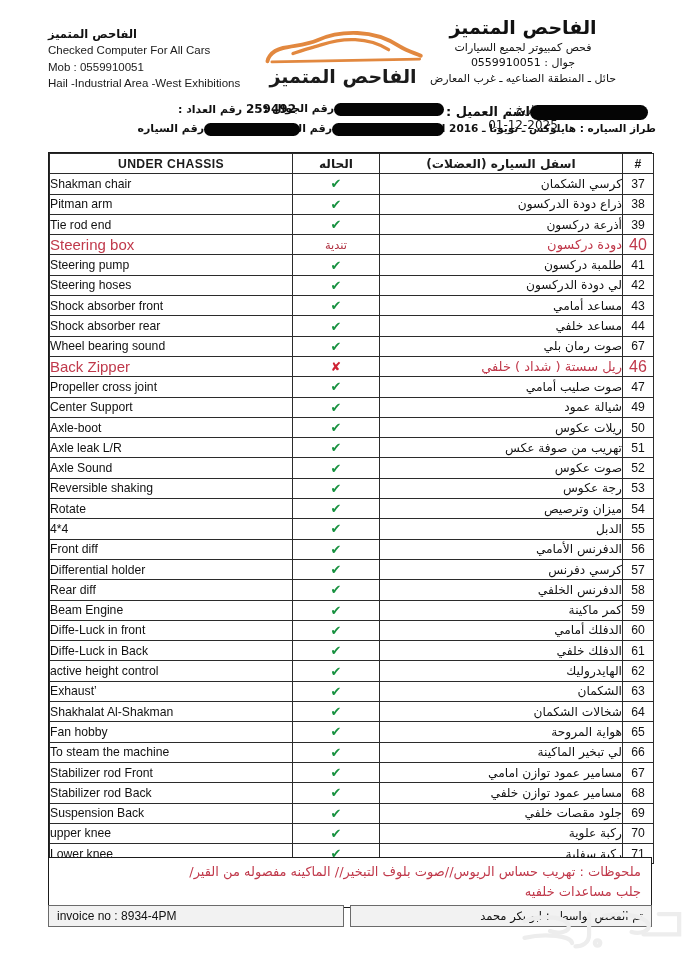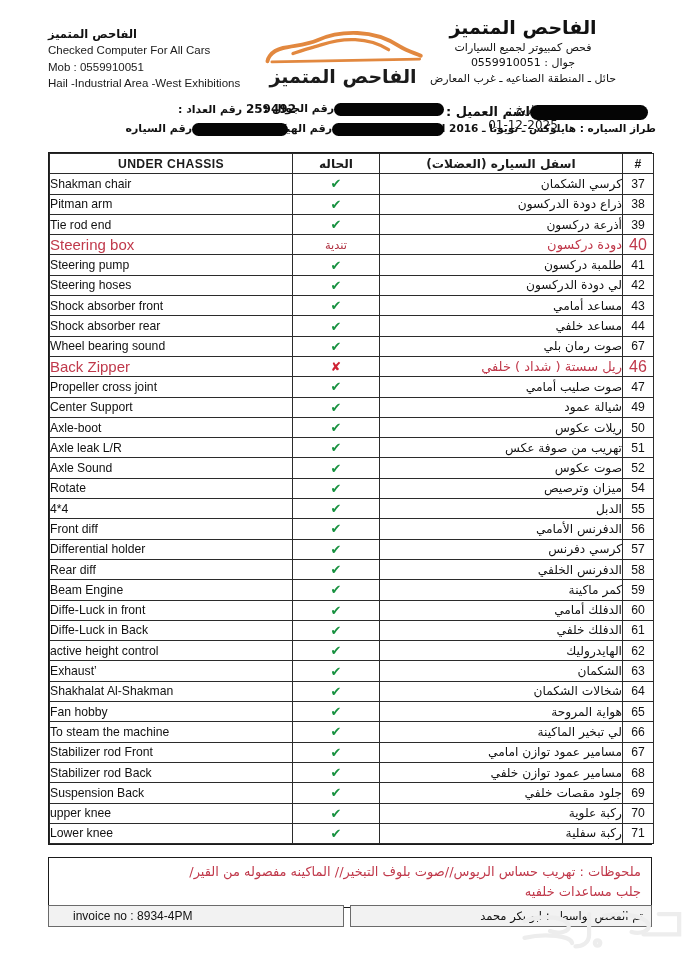--- a/index.html
+++ b/index.html
@@ -79,21 +79,21 @@
   .mid-cell .redact{
     display:inline-block;vertical-align:middle;
     height:13px;background:#050505;border-radius:7px;margin-right:4px;
   }
   #mob-line{right:0px;top:2px;}
   #mob-line .redact{width:110px;}
   #chassis-line{right:0px;top:22px;}
   #chassis-line .redact{width:112px;}
   #odo-line{right:152px;top:2px;}
   #odo-line .num{direction:ltr;display:inline-block;font-size:12px;}
-  #plate-line{right:156px;top:22px;}
+  #plate-line{right:144px;top:22px;}
   #plate-line .redact{width:96px;}
 
   
   .tbl-wrap{
     position:absolute;left:48px;top:152px;width:604px;
     border:1.5px solid #1b1b1b;
     box-sizing:border-box;
   }
   table.inspect{
     width:100%;border-collapse:collapse;table-layout:fixed;
@@ -157,21 +157,21 @@
     position:absolute;left:48px;top:905px;width:604px;
     display:flex;gap:6px;
   }
   .footer .cell{
     border:1.5px solid #6b6b6b;
     background:#f2f2f2;
     box-sizing:border-box;
     height:22px;line-height:20px;
   }
   .footer .f-invoice{
-    width:296px;text-align:left;padding-left:24px;font-size:12px;color:#111;
+    width:296px;text-align:left;padding-left:8px;font-size:12px;color:#111;
   }
   .footer .f-by{
     width:302px;text-align:right;padding-right:8px;direction:rtl;
     font-family:"DejaVu Sans",sans-serif;font-size:11.5px;color:#111;
   }
 
   .watermark{
     position:absolute;right:14px;bottom:6px;
     width:170px;height:46px;opacity:1;pointer-events:none;
   }
@@ -336,20 +336,26 @@
             <td class="c-ar">تهريب من صوفة عكس</td>
             <td class="c-num">51</td>
           </tr>
           <tr>
             <td class="c-en">Axle Sound</td>
             <td class="c-state"><span class="ok">✔</span></td>
             <td class="c-ar">صوت عكوس</td>
             <td class="c-num">52</td>
           </tr>
           <tr>
+            <td class="c-en">Reversible shaking</td>
+            <td class="c-state"><span class="ok">✔</span></td>
+            <td class="c-ar">رجة عكوس</td>
+            <td class="c-num">53</td>
+          </tr>
+          <tr>
             <td class="c-en">Rotate</td>
             <td class="c-state"><span class="ok">✔</span></td>
             <td class="c-ar">ميزان وترصيص</td>
             <td class="c-num">54</td>
           </tr>
           <tr>
             <td class="c-en">4*4</td>
             <td class="c-state"><span class="ok">✔</span></td>
             <td class="c-ar">الدبل</td>
             <td class="c-num">55</td>

